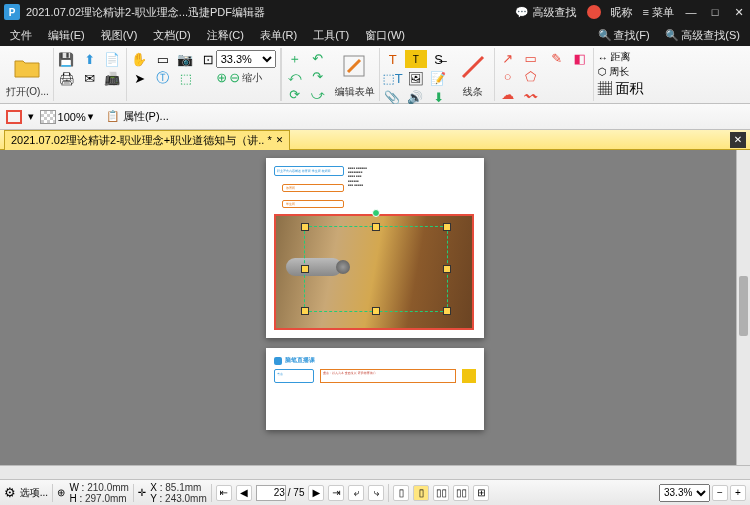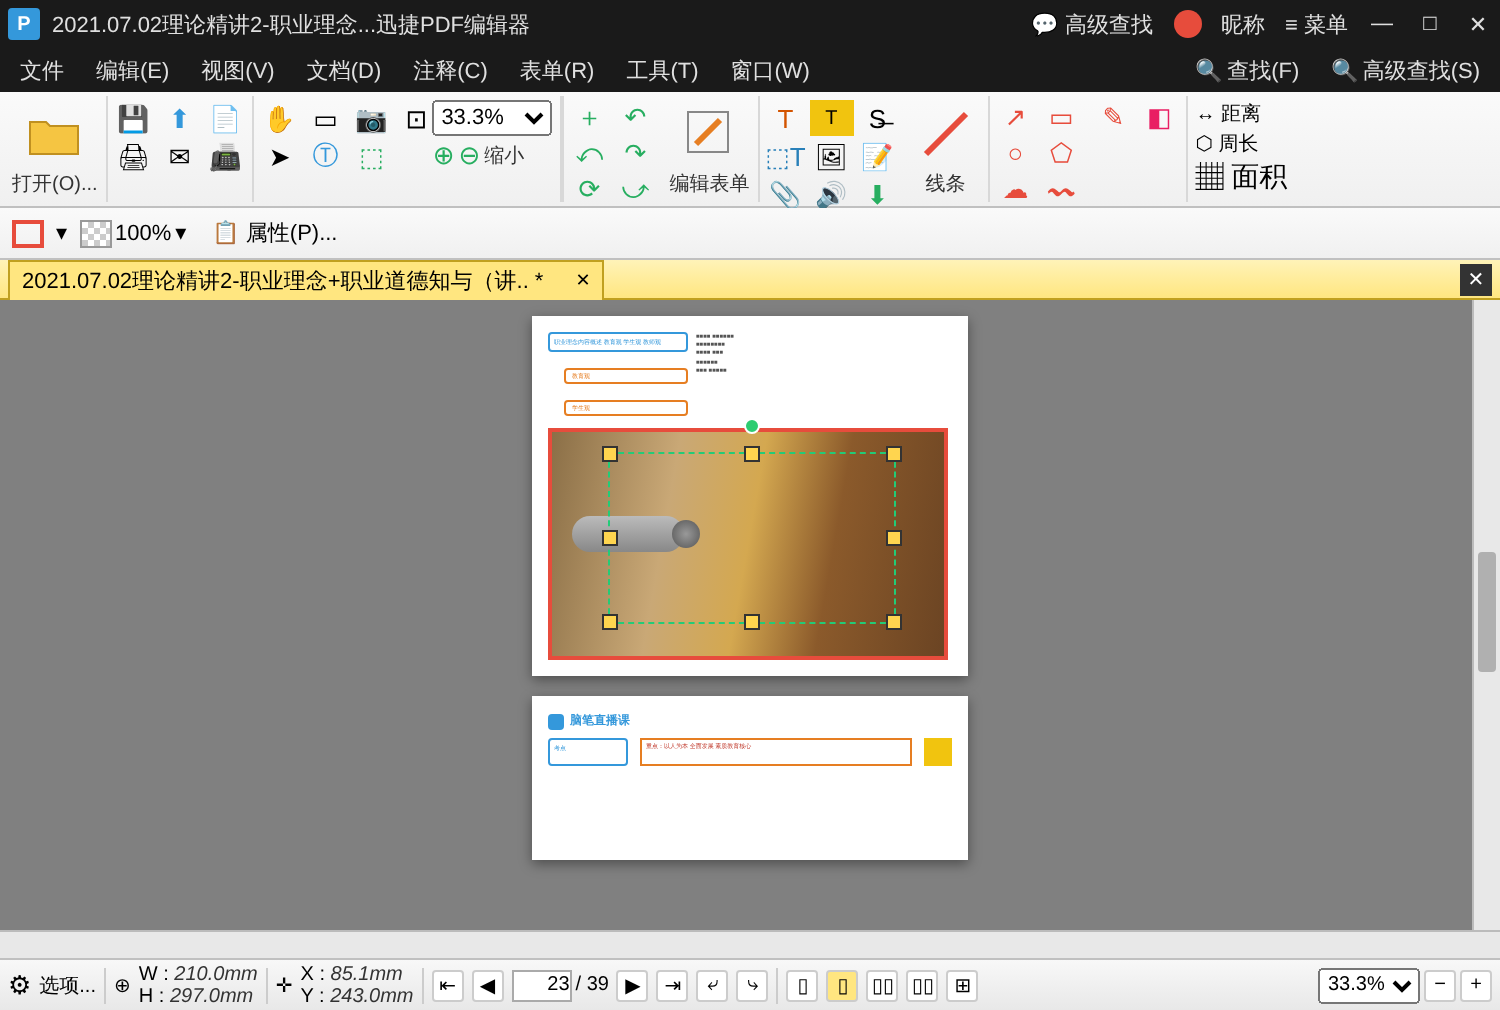--- a/index.html
+++ b/index.html
@@ -24,21 +24,21 @@
 .tb-icon { display: flex; align-items: center; justify-content: center; cursor: pointer; font-size: 13px; }
 .zoom-box { display: flex; flex-direction: column; align-items: center; padding: 2px 4px; border-right: 1px solid #d8d8d8; }
 .zoom-row { display: flex; align-items: center; gap: 2px; }
 .zoom-select { font-size: 11px; height: 18px; width: 60px; }
 .toolbar2 { background: linear-gradient(#fafafa, #f0f0f0); border-bottom: 1px solid #c0c0c0; height: 26px; display: flex; align-items: center; padding: 2px 6px; gap: 6px; font-size: 11px; }
 .color-sw { width: 16px; height: 14px; border: 2px solid #e74c3c; cursor: pointer; }
 .opacity-box { display: flex; align-items: center; gap: 2px; }
 .checker { width: 16px; height: 14px; background: repeating-conic-gradient(#ccc 0% 25%, #fff 0% 50%) 0 0/6px 6px; border: 1px solid #999; }
 .prop-btn { display: flex; align-items: center; gap: 3px; padding: 2px 6px; cursor: pointer; border: 1px solid transparent; }
 .tab-bar { background: linear-gradient(#fff3b8, #ffe680); height: 20px; display: flex; align-items: center; padding: 0 4px; font-size: 11px; border-bottom: 1px solid #c0a020; position: relative; }
-.tab { padding: 2px 6px; background: #ffe680; border: 1px solid #c0a020; border-bottom: none; display: flex; align-items: center; gap: 16px; }
+.tab { padding: 2px 6px; background: #ffe680; border: 1px solid #c0a020; border-bottom: none; display: flex; align-items: center; gap: 4px; }
 .tab-close { cursor: pointer; font-size: 9px; }
 .tab-bar-close { margin-left: auto; width: 16px; height: 16px; background: #333; color: #fff; display: flex; align-items: center; justify-content: center; cursor: pointer; font-size: 10px; }
 .workspace { flex: 1; background: #808080; position: relative; overflow: hidden; display: flex; justify-content: center; }
 .pages { padding: 8px 0; }
 .page { background: #fff; width: 218px; margin-bottom: 10px; box-shadow: 0 2px 6px rgba(0,0,0,0.4); padding: 8px; font-size: 4px; position: relative; }
 .page1 { height: 180px; }
 .page1-body { display: flex; gap: 4px; }
 .page-mind { width: 70px; display: flex; flex-direction: column; gap: 6px; }
 .mind-node { border: 1px solid #3498db; border-radius: 2px; padding: 2px; font-size: 3px; color: #3498db; }
 .mind-sub { border: 1px solid #e67e22; border-radius: 2px; padding: 1px 3px; font-size: 3px; color: #e67e22; margin-left: 8px; margin-top: 2px; }
@@ -58,21 +58,21 @@
 .p2-title { color: #3498db; font-size: 6px; font-weight: bold; margin-bottom: 4px; display: flex; align-items: center; gap: 3px; }
 .p2-logo { width: 8px; height: 8px; background: #3498db; border-radius: 2px; }
 .p2-body { display: flex; gap: 6px; }
 .p2-cell { border: 1px solid #e67e22; padding: 2px; font-size: 3px; color: #c0392b; flex: 1; line-height: 1.3; }
 .vscroll { position: absolute; right: 0; top: 0; bottom: 0; width: 14px; background: #e8e8e8; border-left: 1px solid #bbb; }
 .vthumb { position: absolute; top: 40%; left: 2px; right: 2px; height: 60px; background: #b0b0b0; border-radius: 2px; }
 .hscroll { height: 14px; background: #e8e8e8; border-top: 1px solid #bbb; }
 .statusbar { height: 26px; background: linear-gradient(#f8f8f8, #e8e8e8); border-top: 1px solid #c0c0c0; display: flex; align-items: center; padding: 0 4px; font-size: 10px; gap: 4px; }
 .sb-sep { width: 1px; height: 18px; background: #ccc; }
 .sb-btn { width: 16px; height: 16px; display: flex; align-items: center; justify-content: center; cursor: pointer; border: 1px solid #ccc; border-radius: 2px; background: #fff; }
-.sb-text { color: #333; font-style: italic; }
+.sb-text { color: #333; }
 .page-input { display: flex; align-items: center; gap: 2px; }
 .page-input input { width: 30px; height: 16px; font-size: 10px; text-align: right; border: 1px solid #aaa; }
 .sb-zoom { display: flex; align-items: center; gap: 2px; margin-left: auto; }
 .sb-zoom select { font-size: 10px; height: 18px; }
 .gear { font-size: 13px; }
 svg { display: block; }
 </style>
 </head>
 <body>
 
@@ -277,21 +277,21 @@
   <span>✛</span>
   <div>
     <div><span>X :</span> <span class="sb-text">85.1mm</span></div>
     <div><span>Y :</span> <span class="sb-text">243.0mm</span></div>
   </div>
   <div class="sb-sep"></div>
   <span class="sb-btn">⇤</span>
   <span class="sb-btn">◀</span>
   <div class="page-input">
     <input value="23" style="">
-    <span>/ 39</span>
+    <span>/ 75</span>
   </div>
   <span class="sb-btn">▶</span>
   <span class="sb-btn">⇥</span>
   <span class="sb-btn">⤶</span>
   <span class="sb-btn">⤷</span>
   <div class="sb-sep"></div>
   <span class="sb-btn">▯</span>
   <span class="sb-btn" style="background:#ffe680">▯</span>
   <span class="sb-btn">▯▯</span>
   <span class="sb-btn">▯▯</span>

